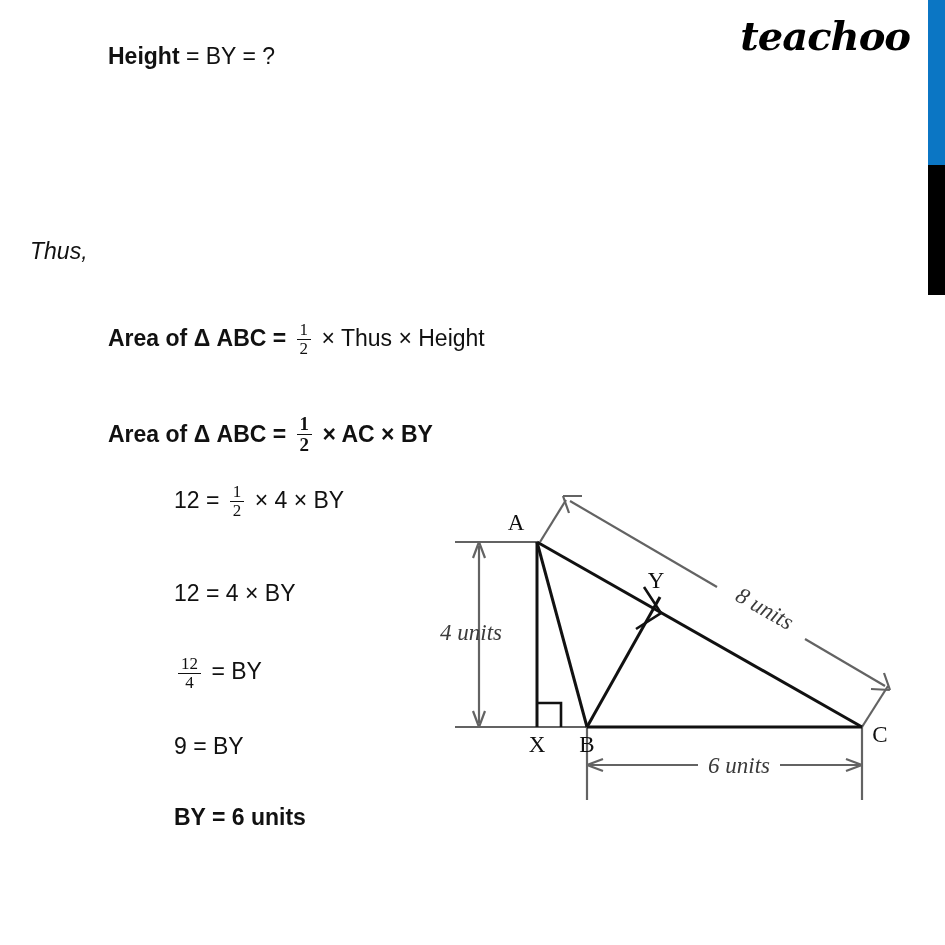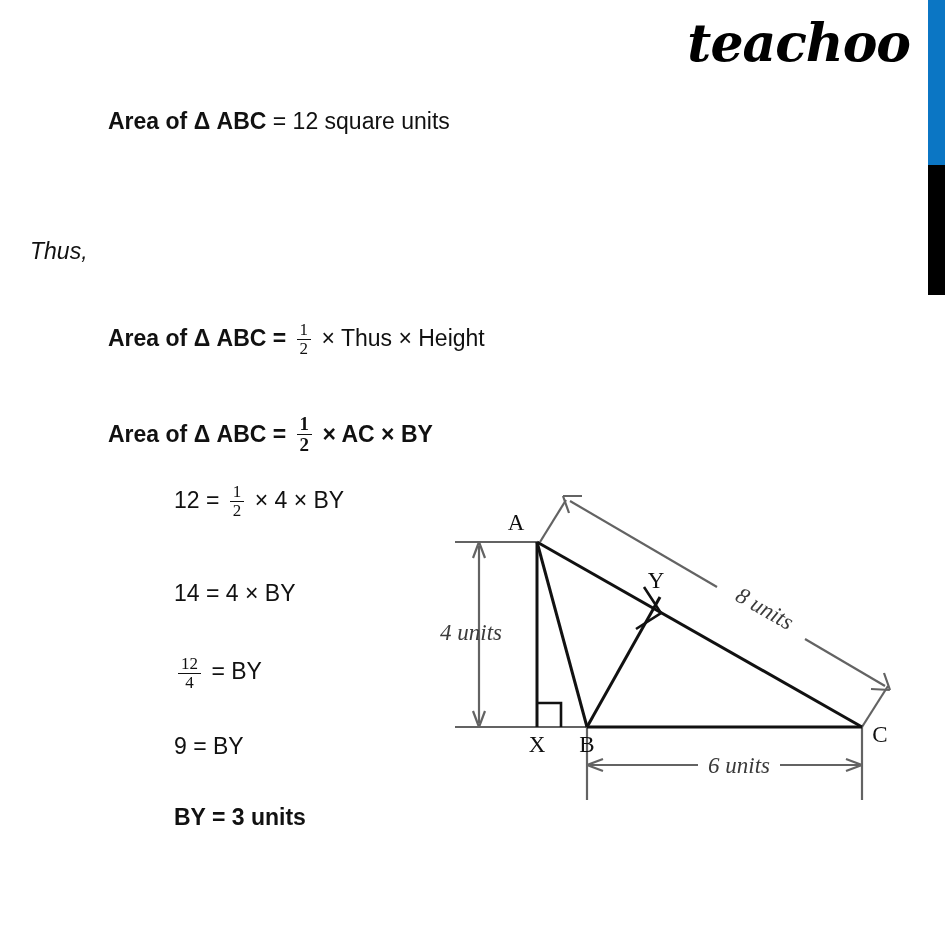--- a/index.html
+++ b/index.html
@@ -29,21 +29,21 @@
   .edge-bar-black { top: 165px; height: 130px; }
 
   
   #logo {
     position: absolute;
     right: 35px;
     top: 12px;
     font-family: "DejaVu Serif", serif;
     font-style: italic;
     font-weight: bold;
-    font-size: 52px;
+    font-size: 40px;
     letter-spacing: -1px;
     color: #000;
     white-space: nowrap;
   }
 
   
   .line {
     position: absolute;
     white-space: nowrap;
     font-size: 23px;
@@ -103,25 +103,25 @@
 </head>
 <body>
 
 <div id="page">
 
   <div class="edge-bar edge-bar-blue" style="background:#0b76c4"></div>
   <div class="edge-bar edge-bar-black" style="background:#000000"></div>
 
   <div id="logo">teachoo</div>
 
-
-  <div class="line" style="left:108px; top:110px;">
-    <span class="b">Area of Δ ABC</span>
-    <span class="reg">= 12 square units</span>
-  </div>
+  <div class="line" style="left:108px; top:45px;">
+    <span class="b">Height</span>
+    <span class="reg">= BY = ?</span>
+  </div>
+
 
   <div class="line reg" style="left:30px; top:240px;font-style:italic;">Thus,</div>
 
   <div class="line" style="left:108px; top:322px;">
     <span class="b">Area of Δ ABC =</span>
     <span class="frac">
       <span class="num">1</span>
       <span class="den">2</span>
     </span>
     <span class="reg">× Thus × Height</span>
@@ -138,33 +138,33 @@
 
   <div class="line reg" style="left:174px; top:484px;">
     <span>12 =</span>
     <span class="frac">
       <span class="num">1</span>
       <span class="den">2</span>
     </span>
     <span>× 4 × BY</span>
   </div>
 
-  <div class="line reg" style="left:174px; top:582px;">14 = 4 × BY</div>
+  <div class="line reg" style="left:174px; top:582px;">12 = 4 × BY</div>
 
   <div class="line reg" style="left:174px; top:655px;">
     <span class="frac" style="top:0;text-align:center;">
       <span class="num">12</span>
       <span class="den">4</span>
     </span>
     <span>= BY</span>
   </div>
 
   <div class="line reg" style="left:174px; top:735px;">9 = BY</div>
 
-  <div class="line b" style="left:174px; top:806px;">BY = 3 units</div>
+  <div class="line b" style="left:174px; top:806px;">BY = 6 units</div>
 
   <div id="diagram">
     <svg width="500" height="340" viewBox="0 0 500 340" xmlns="http://www.w3.org/2000/svg">
 
       <g stroke="#636363" fill="none" stroke-width="2.2">
 
         <line x1="25" y1="267" x2="157" y2="267"></line>
 
         <line x1="25" y1="82" x2="107" y2="82"></line>
 

